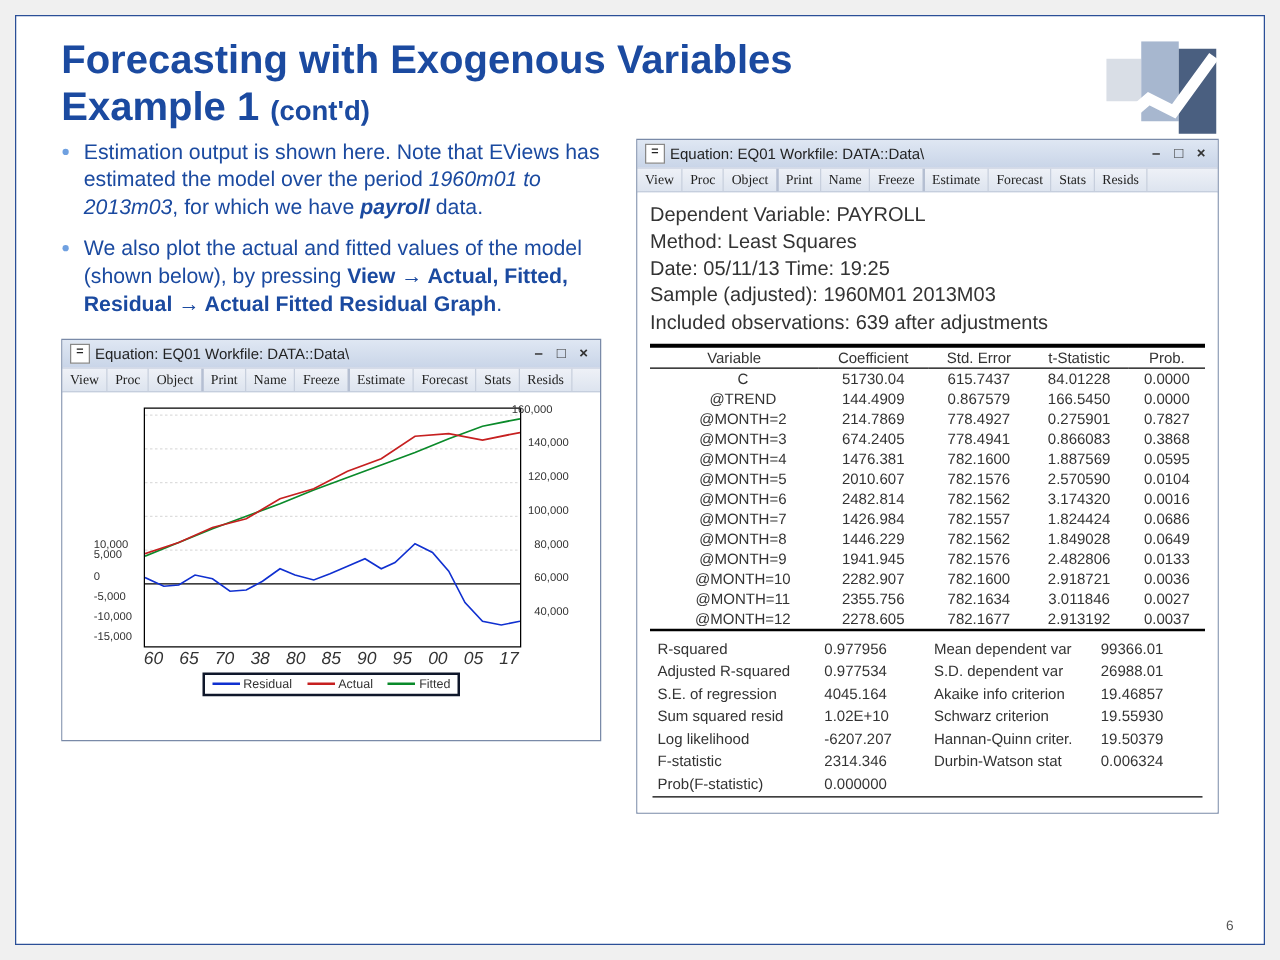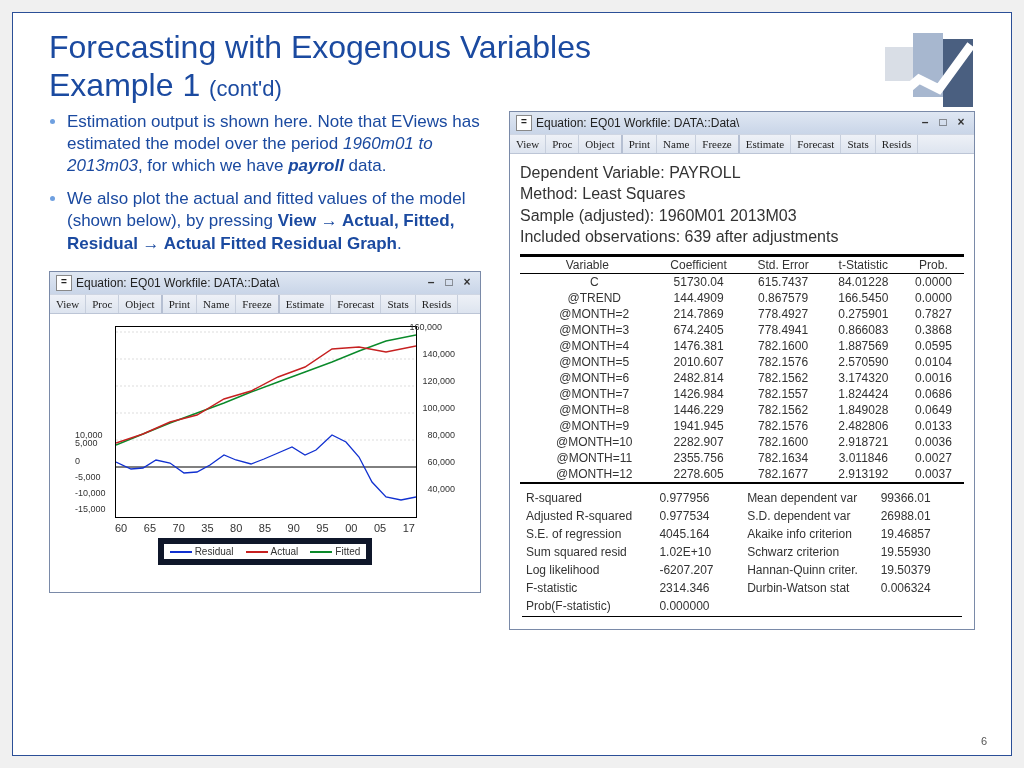--- a/index.html
+++ b/index.html
@@ -19,21 +19,21 @@
     background: #fff;
     border: 1px solid #2b4f97;
     position: relative;
     box-sizing: border-box;
     padding: 8px 36px 24px 36px;
   }
   .slide-title {
     color: #1b4aa0;
     font-size: 32px;
     line-height: 1.18;
-    font-weight: 400;
+    font-weight: 700;
     margin: 8px 0 6px 0;
   }
   .slide-title .contd {
     font-size: 22px;
   }
   .logo {
     position: absolute;
     top: 20px;
     right: 36px;
     width: 90px;
@@ -133,22 +133,22 @@
   table.stats td.lab { width: 130px; }
   table.stats .botrule td { border-bottom: 1px solid #000; height:0; padding:0; }
 
   
   .ev-window.graph { margin-top: 16px; width: 430px; }
   .ev-body.graphbody { height: 260px; display: flex; flex-direction: column; align-items:center; }
   .chartbox { position: relative; width: 380px; height: 200px; border: none; }
   .plot { position: absolute; left: 40px; top: 4px; width: 300px; height: 190px; border: 1px solid #000; background:#fff; }
   .yaxis-left { position: absolute; left: 0; top: 0; font-size: 9px; color:#333; }
   .yaxis-right { position: absolute; right: 0; top: 0; font-size: 9px; color:#333; text-align:right; }
-  .xaxis { position: absolute; left: 40px; bottom: -12px; width: 300px; display:flex; justify-content:space-between; font-size:11px; color:#333; }
-  .legend { margin-top: 16px; border:6px solid #0f172a; padding:2px 6px; font-size:10px; display:flex; gap:12px; }
+  .xaxis { position: absolute; left: 40px; bottom: -12px; width: 300px; display:flex; justify-content:space-between; font-size:14px; color:#333;font-style:italic; }
+  .legend { margin-top: 16px; border:2px solid #0f172a; padding:2px 6px; font-size:10px; display:flex; gap:12px; }
   .legend .sw { display:inline-block; width:22px; height:0; border-top:2px solid; margin-right:3px; vertical-align:middle; }
 
   .pageno { position:absolute; bottom:8px; right:24px; font-size:11px; color:#555; }
 </style>
 </head>
 <body>
 
 <div class="slide">
   <div class="logo">
     <svg viewBox="0 0 90 84">
@@ -233,21 +233,21 @@
               <div style="position:absolute; top:54px; right:0;">120,000</div>
               <div style="position:absolute; top:81px; right:0;">100,000</div>
               <div style="position:absolute; top:108px; right:0;">80,000</div>
               <div style="position:absolute; top:135px; right:0;">60,000</div>
               <div style="position:absolute; top:162px; right:0;">40,000</div>
             </div>
             <div class="xaxis" id="xaxis">
                 <span>60</span>
                 <span>65</span>
                 <span>70</span>
-                <span>35</span>
+                <span>38</span>
                 <span>80</span>
                 <span>85</span>
                 <span>90</span>
                 <span>95</span>
                 <span>00</span>
                 <span>05</span>
                 <span>17</span>
               </div>
           </div>
           <div class="legend">
@@ -278,20 +278,21 @@
             <div class="tbtn gap">Freeze</div>
             <div class="tbtn">Estimate</div>
             <div class="tbtn">Forecast</div>
             <div class="tbtn">Stats</div>
             <div class="tbtn">Resids</div>
           </div>
         <div class="ev-body">
           <div class="reg-meta">
             <div>Dependent Variable: PAYROLL</div>
             <div>Method: Least Squares</div>
+            <div>Date: 05/11/13   Time: 19:25</div>
             <div>Sample (adjusted): 1960M01 2013M03</div>
             <div>Included observations: 639 after adjustments</div>
           </div>
           <table class="reg">
             <tbody>
                 <tr class="toprule">
                   <td colspan="5"></td>
                 </tr>
             <tr class="hdr">
               <td>Variable</td>

